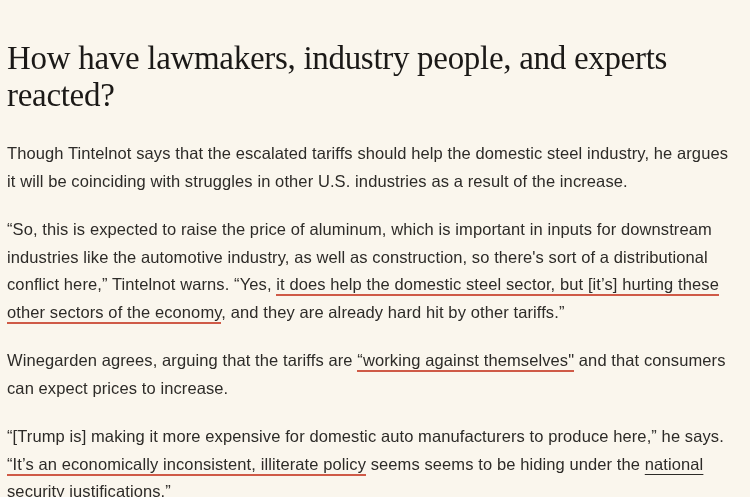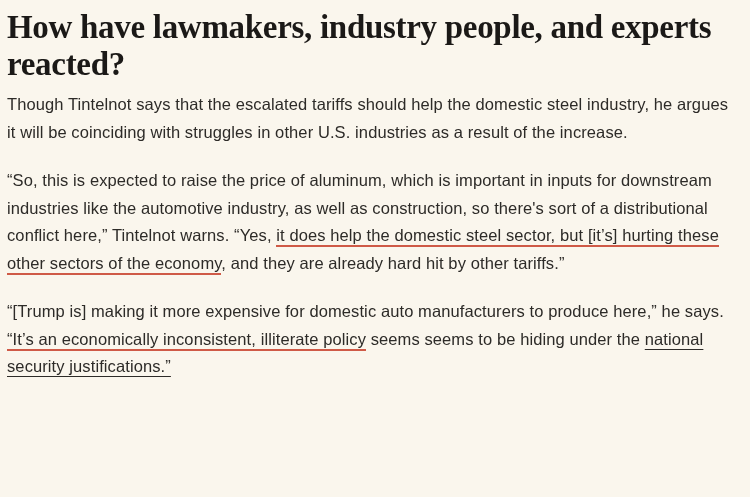--- a/index.html
+++ b/index.html
@@ -15,37 +15,37 @@
     width: 750px;
     height: 497px;
     background: var(--background);
     overflow: hidden;
     font-family: "Liberation Sans", sans-serif;
   }
   .article {
     padding: 0 13px 0 7px;
   }
   .headline {
-    margin: 9px 0 0 0;
+    margin: 40px 0 0 0;
     font-family: "Liberation Serif", serif;
-    font-weight: 700;
+    font-weight: 400;
     font-size: 33px;
     line-height: 37px;
     letter-spacing: -0.3px;
     color: var(--heading);
   }
   .para {
     margin: 21px 0 0 0;
     font-size: 16.5px;
     line-height: 27.5px;
     letter-spacing: 0.1px;
     color: var(--text);
   }
   .para.first {
-    margin-top: 8px;
+    margin-top: 26px;
   }
   .u-red {
     border-bottom: 2px solid var(--link-underline-red);
     padding-bottom: 1px;
     cursor: pointer;
   }
   .u-dark {
     text-decoration: underline;
     text-decoration-color: var(--link-underline-dark);
     text-decoration-thickness: 1px;
@@ -61,18 +61,21 @@
   <h2 class="headline">How have lawmakers, industry people, and experts reacted?</h2>
 
   <p class="para first">
     <span>Though Tintelnot says that the escalated tariffs should help the domestic steel industry, he argues it will be coinciding with struggles in other U.S. industries as a result of the increase.</span>
   </p>
 
   <p class="para">
     <span>“So, this is expected to raise the price of aluminum, which is important in inputs for downstream industries like the automotive industry, as well as construction, so there's sort of a distributional conflict here,” Tintelnot warns. “Yes, </span><span class="u-red">it does help the domestic steel sector, but [it’s] hurting these other sectors of the economy</span><span>, and they are already hard hit by other tariffs.”</span>
   </p>
 
+  <p class="para">
+    <span>Winegarden agrees, arguing that the tariffs are </span><span class="u-red">“working against themselves"</span><span> and that consumers can expect prices to increase.</span>
+  </p>
 
   <p class="para">
     <span>“[Trump is] making it more expensive for domestic auto manufacturers to produce here,” he says. </span><span class="u-red">“It’s an economically inconsistent, illiterate policy</span><span> seems seems to be hiding under the </span><span class="u-dark">national security justifications.”</span>
   </p>
 
 </div>
 
 </body></html>

